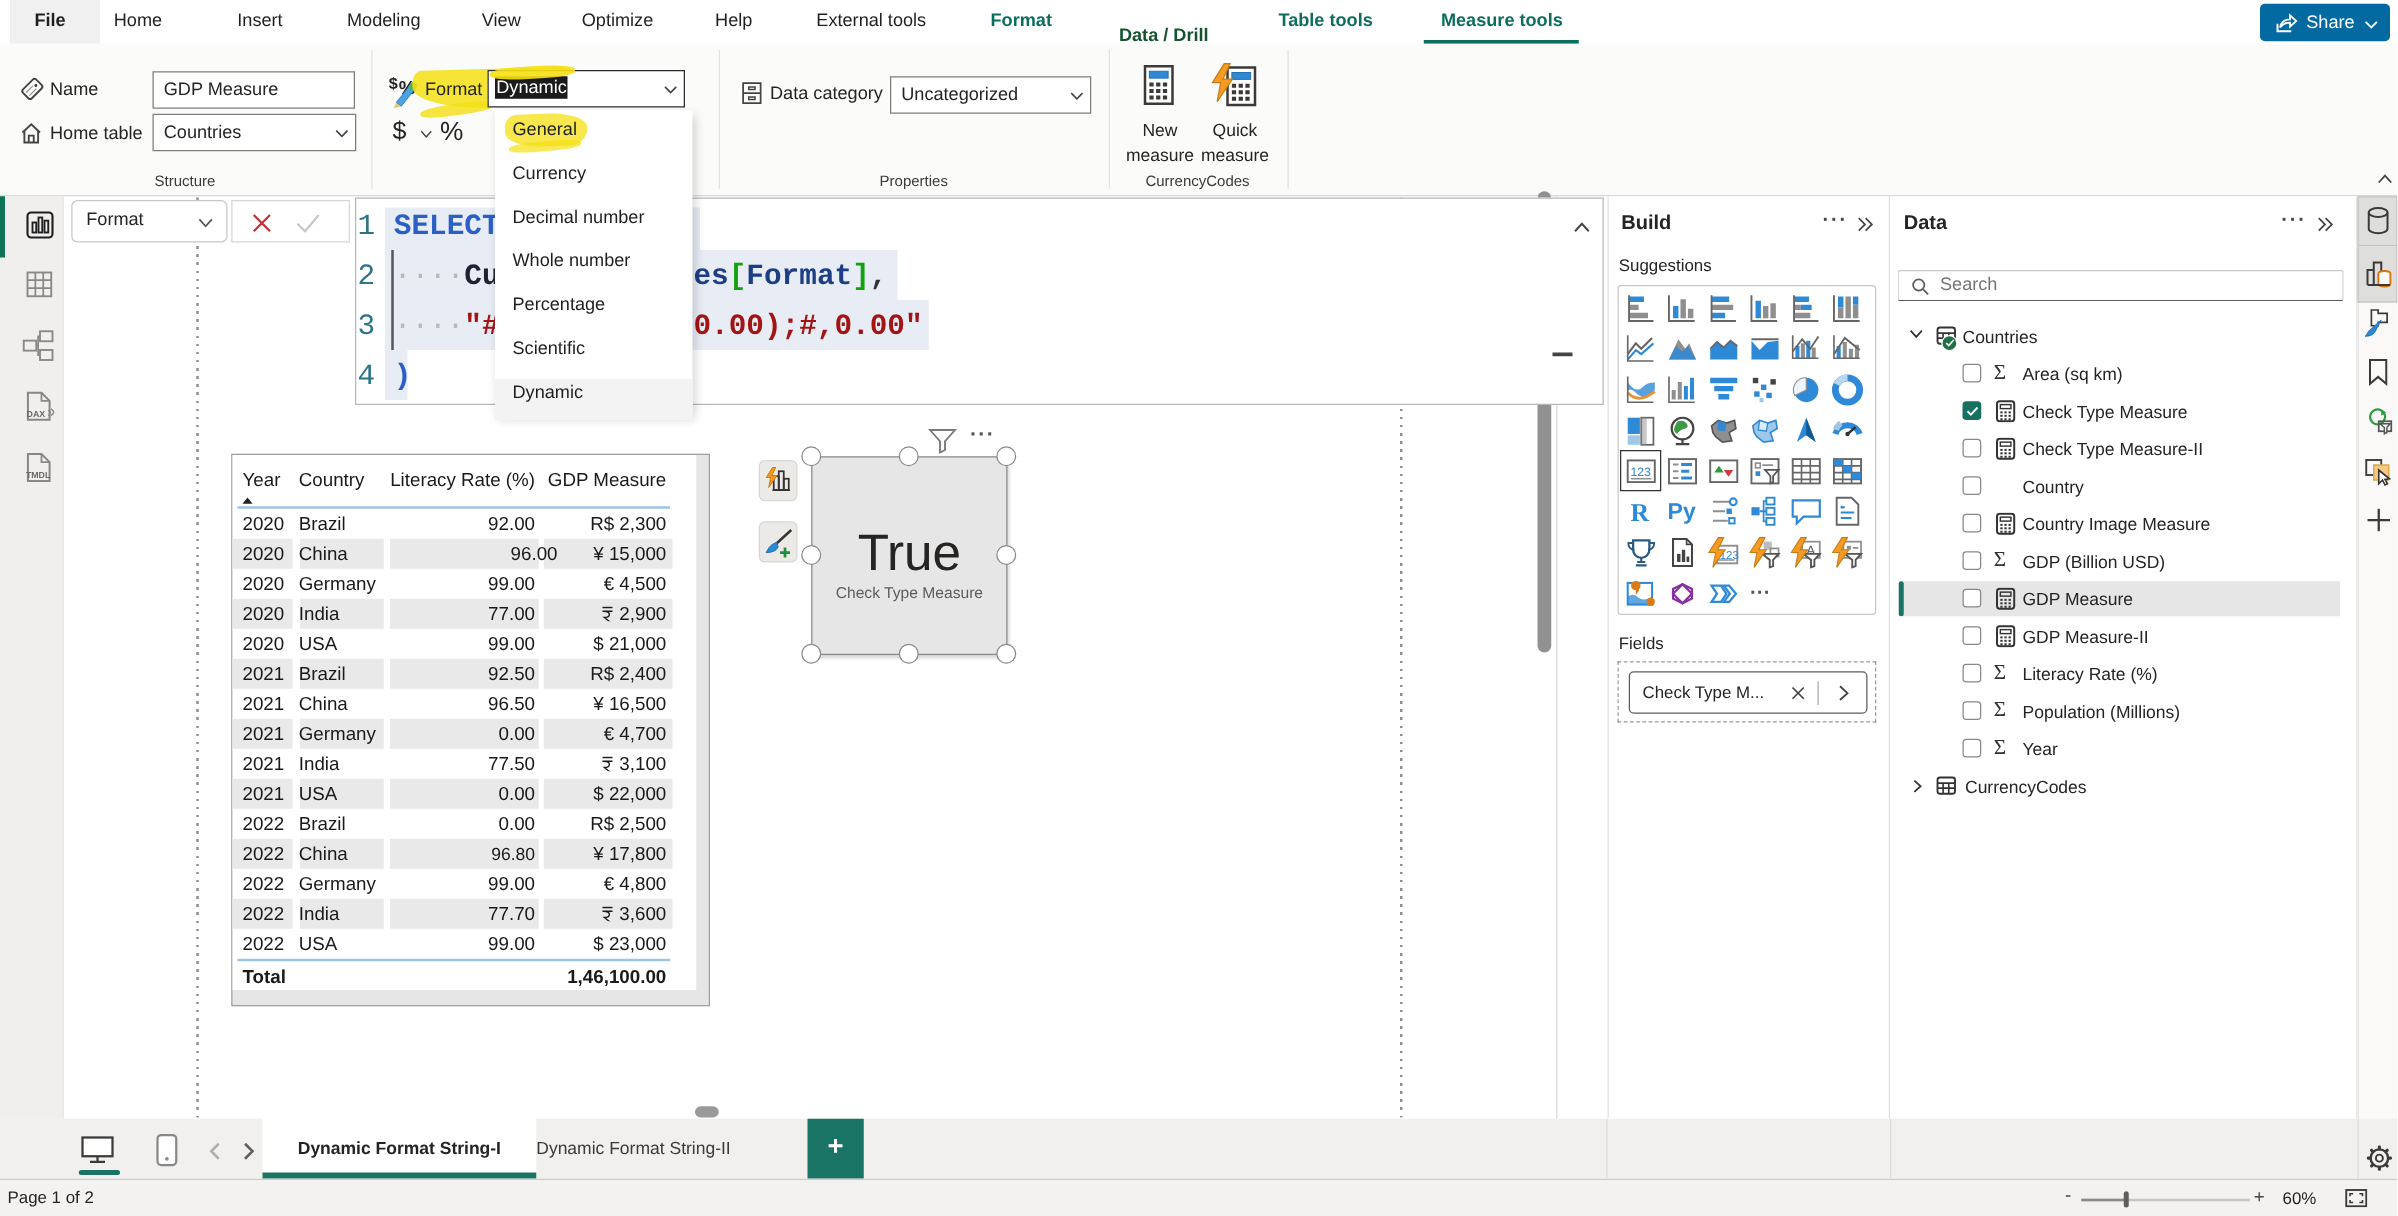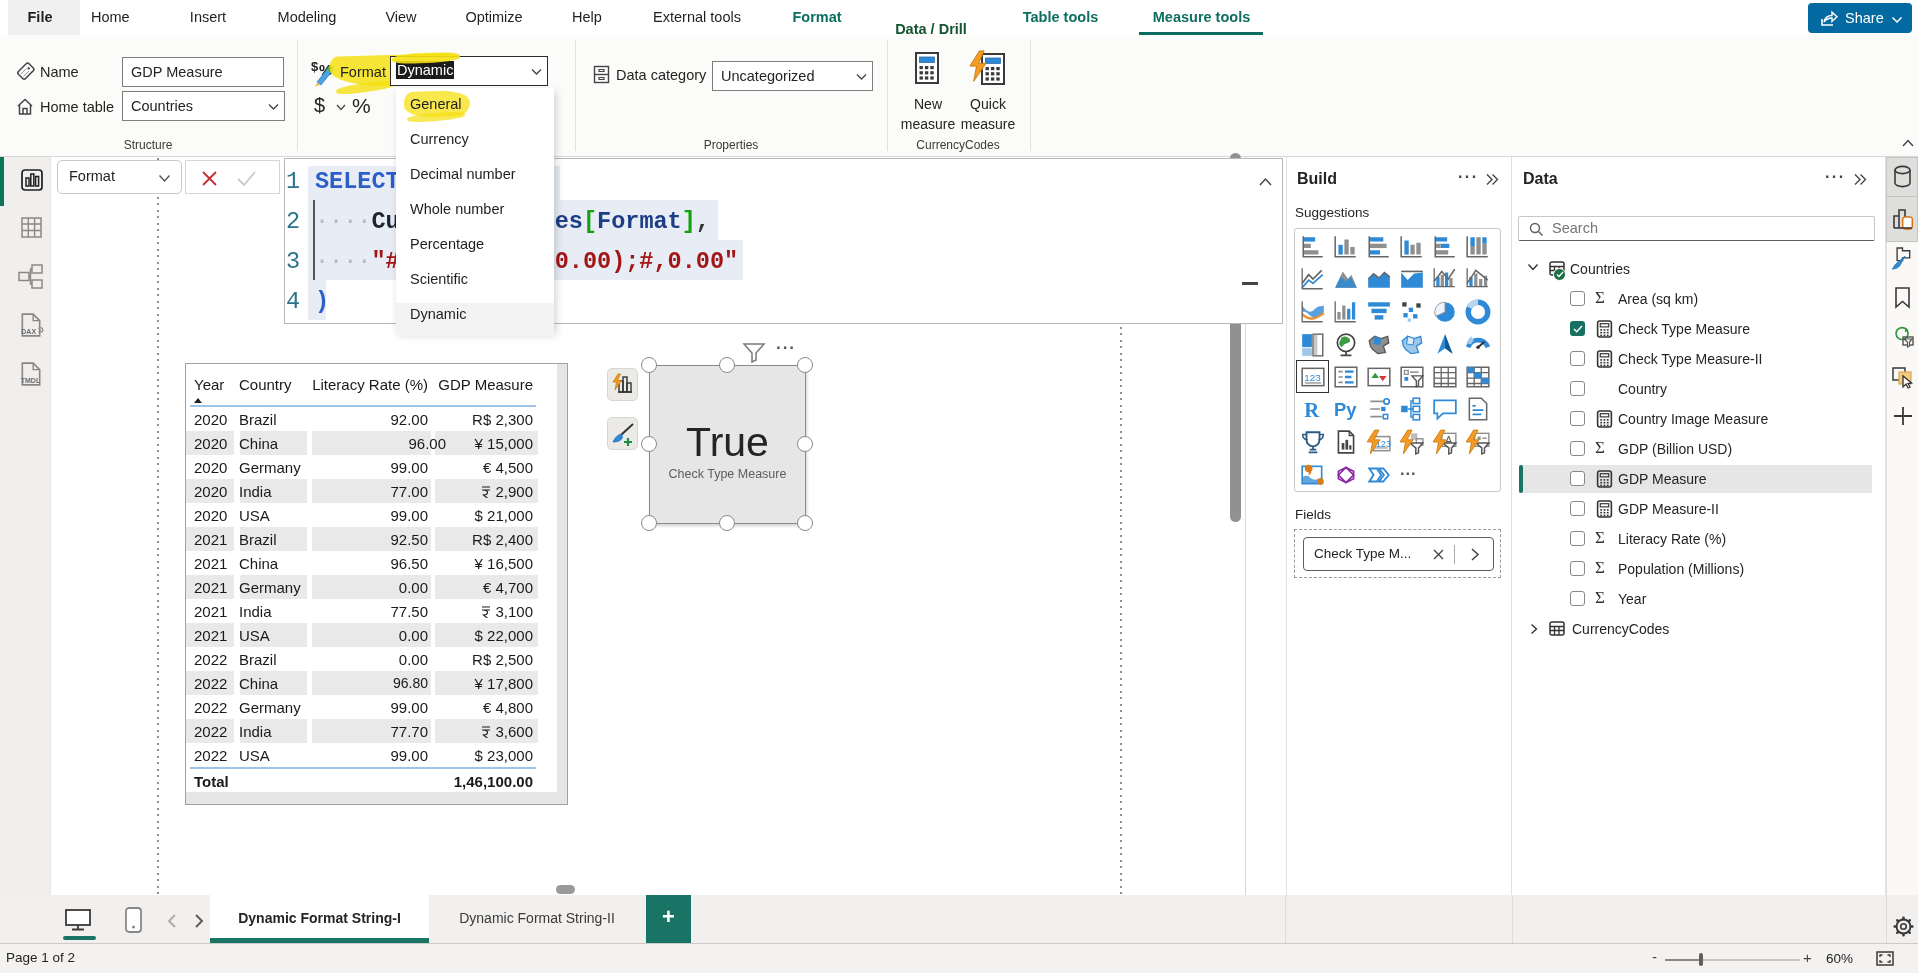--- a/index.html
+++ b/index.html
@@ -782,21 +782,21 @@
   </svg>
 <svg class="abs" style="left:166px;top:913px;" width="11" height="16" viewBox="0 0 11 16">
     <path d="M9 2 L3 8 L9 14" fill="none" stroke="#b0aeac" stroke-width="2"></path>
   </svg>
 <svg class="abs" style="left:194px;top:913px;" width="11" height="16" viewBox="0 0 11 16">
     <path d="M2 2 L8 8 L2 14" fill="none" stroke="#605e5c" stroke-width="2"></path>
   </svg>
 <div class="abs" style="left:210px;top:895px;width:219px;height:48px;background:#fff;"></div>
 <div class="abs" style="left:210px;top:895px;width:219px;height:48px;line-height:46px;text-align:center;font-size:14px;font-weight:bold;color:#252423;">Dynamic Format String-I</div>
 <div class="abs" style="left:210px;top:938px;width:219px;height:5px;background:#1a7466;"></div>
-<div class="abs" style="left:429px;top:895px;width:216px;height:48px;line-height:46px;text-align:center;font-size:14px;color:#3b3a39;">Dynamic Format String-II</div>
+<div class="abs" style="left:429px;top:895px;width:216px;height:48px;line-height:46px;font-size:14px;color:#3b3a39;">Dynamic Format String-II</div>
 <div class="abs" style="left:646px;top:895px;width:45px;height:48px;background:#1a7466;"></div>
 <div class="abs" style="left:646px;top:895px;width:45px;height:48px;line-height:44px;text-align:center;font-size:22px;font-weight:bold;color:#fff;">+</div>
 <div class="abs" style="left:1285px;top:895px;width:1px;height:48px;background:#dcdcdc;"></div>
 <div class="abs" style="left:1512px;top:895px;width:1px;height:48px;background:#dcdcdc;"></div>
 <div class="abs" style="left:1886px;top:895px;width:1px;height:48px;background:#dcdcdc;"></div>
 <div class="abs" style="left:0;top:943px;width:1918px;height:30px;background:#f3f2f1;border-top:1px solid #cccbca;"></div>
 <div class="abs" style="left:6px;top:950px;font-size:13.5px;color:#252423;">Page 1 of 2</div>
 <div class="abs" style="left:1652px;top:948px;font-size:15px;color:#444;">-</div>
 <div class="abs" style="left:1665px;top:959px;width:135px;height:2px;background:#c8c6c4;"></div>
 <div class="abs" style="left:1665px;top:959px;width:36px;height:2px;background:#8a8886;"></div>

